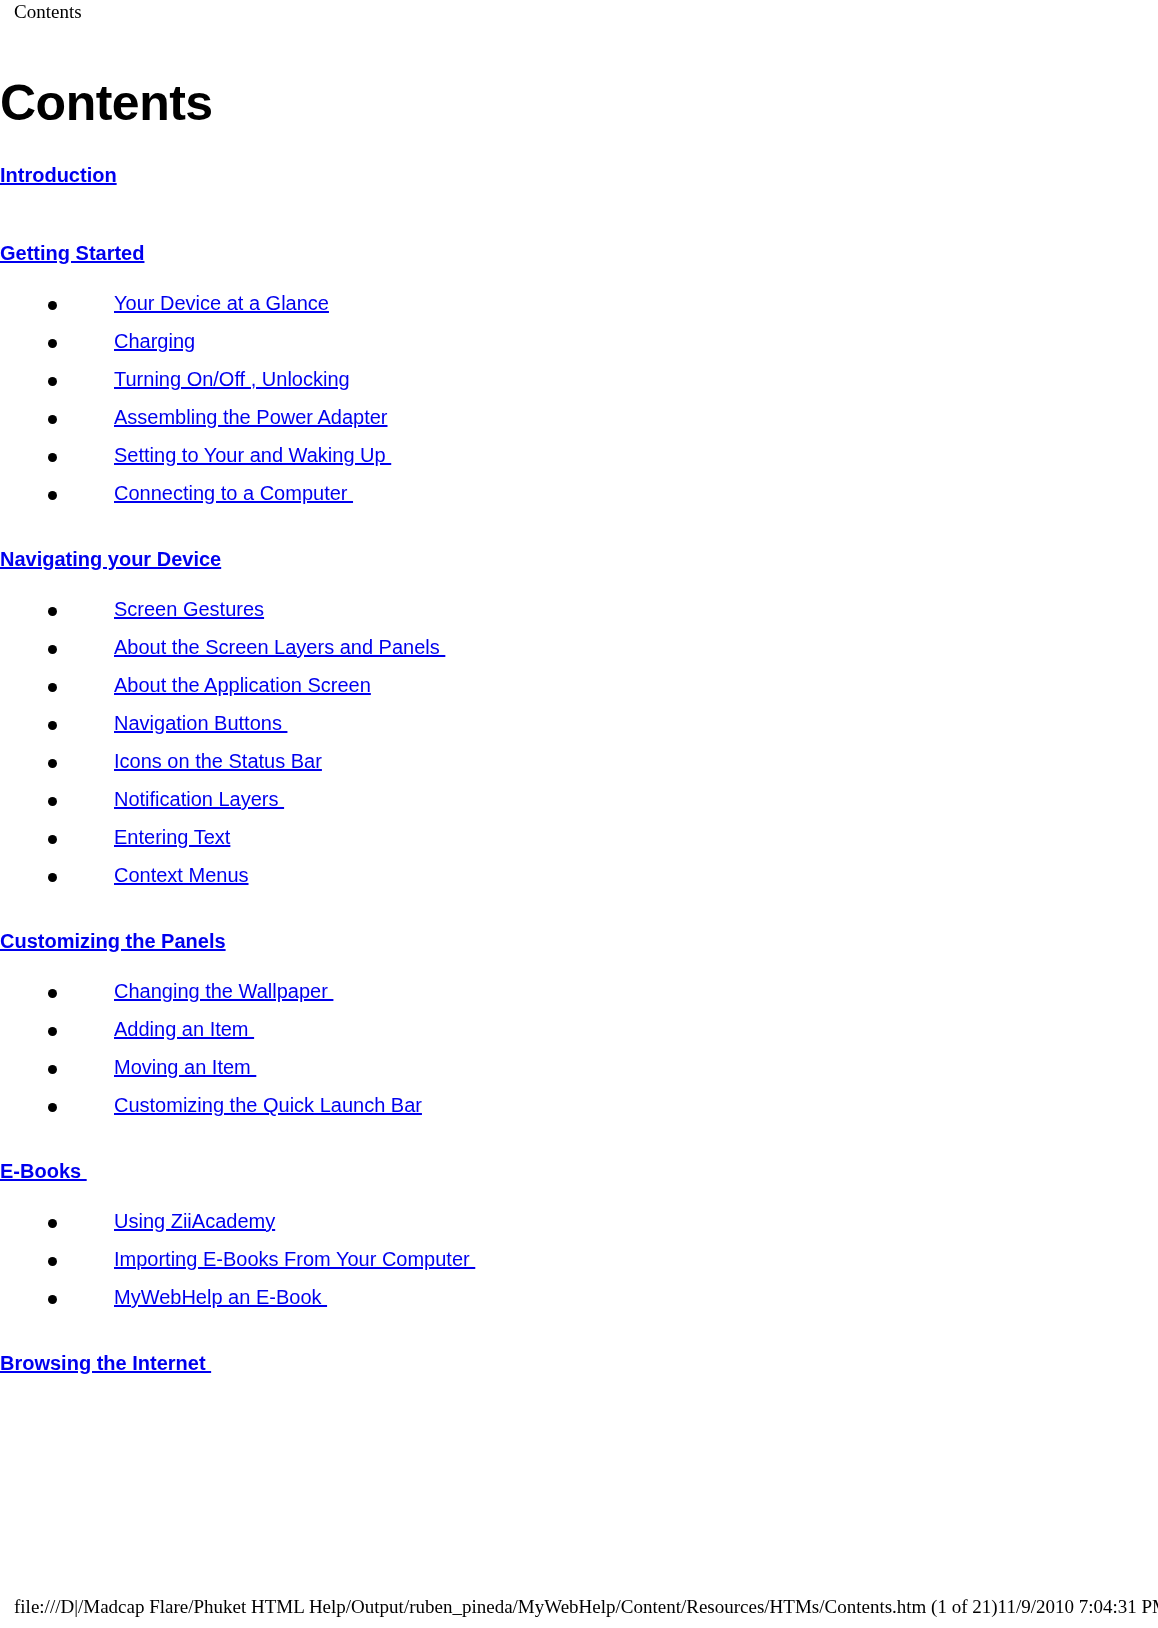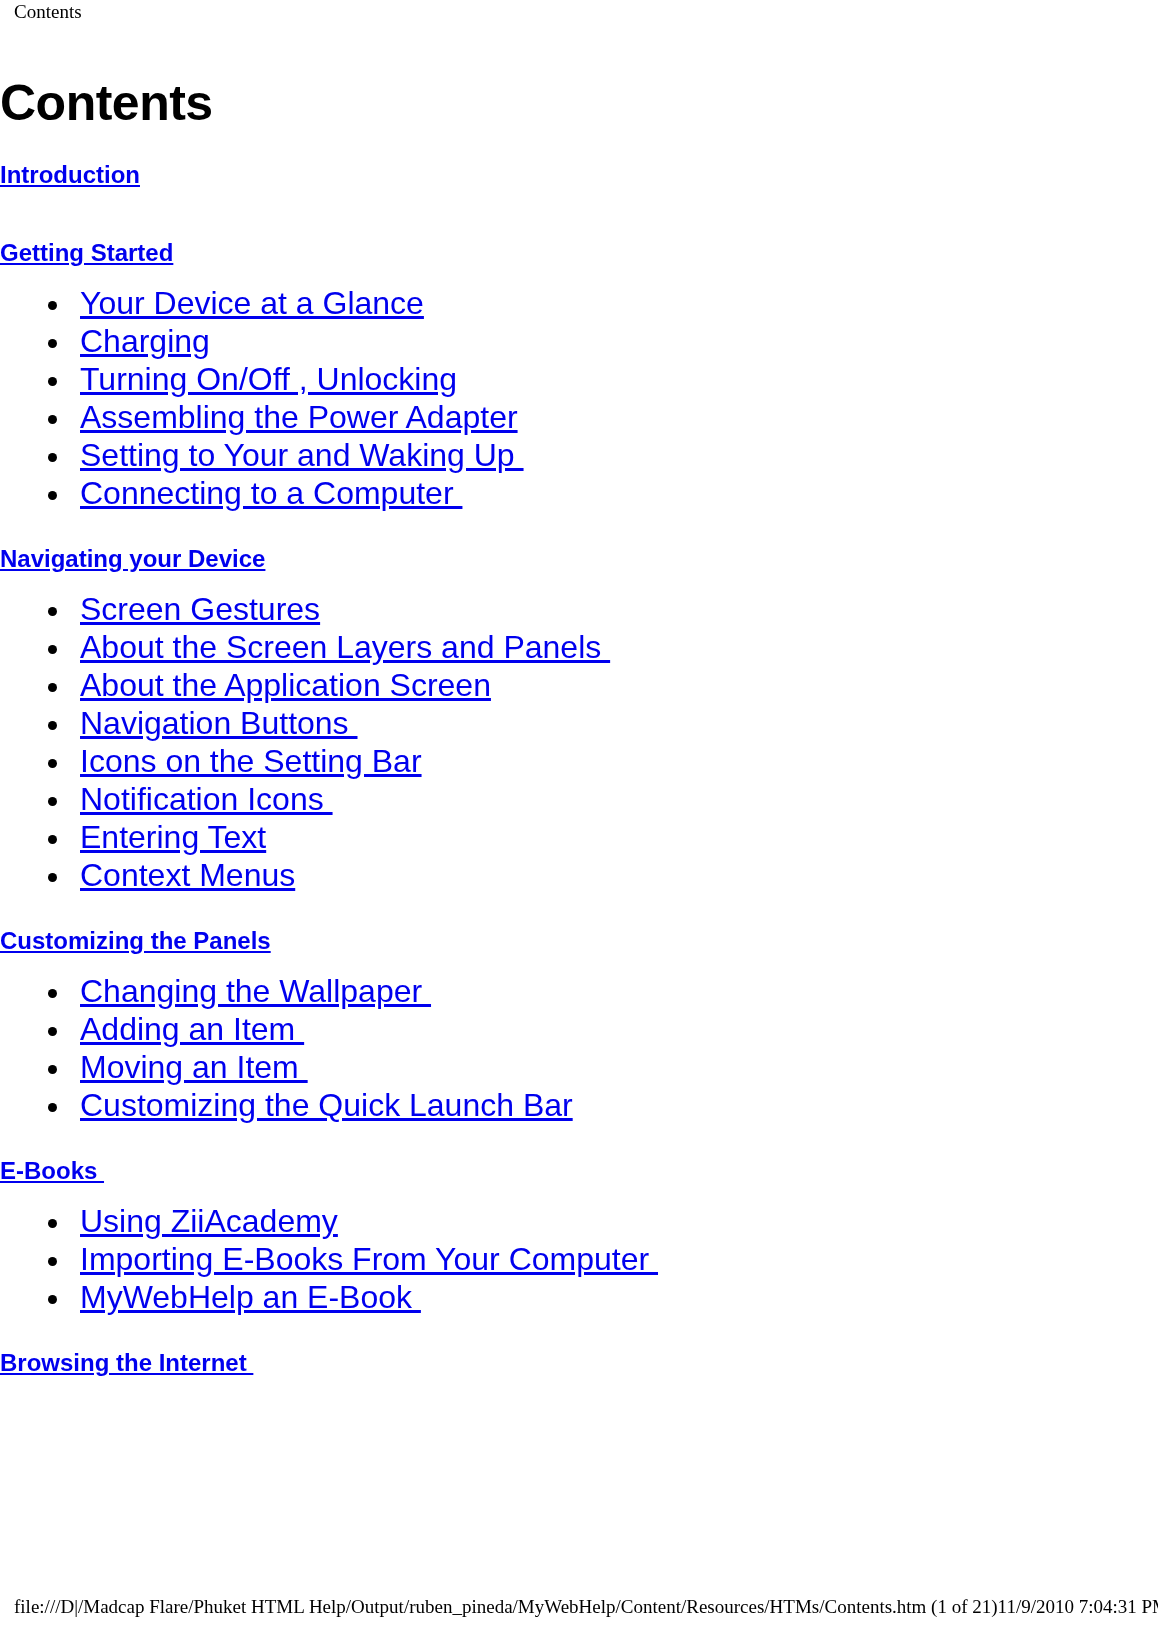--- a/index.html
+++ b/index.html
@@ -47,21 +47,21 @@
   }
 
   .section {
     margin: 0;
     padding: 0;
   }
 
   .section-heading {
     margin: 0;
     padding: 0;
-    font-size: 24px;
+    font-size: 20px;
     line-height: 26px;
     font-weight: bold;
     height: 48px;
   }
   .section-heading a {
     color: #0000ee;
     text-decoration: underline;
     white-space: pre;
   }
 
@@ -86,25 +86,26 @@
     position: absolute;
     left: 48px;
     top: 13px;
     width: 9px;
     height: 9px;
     border-radius: 50%;
     background: #000000;
     display: block;
   }
   ul.topic-list li a {
-    font-size: 32px;
+    font-size: 20px;
     line-height: 30px;
     color: #0000ee;
     text-decoration: underline;
     white-space: pre;
+    margin-left: 34px;
   }
 
   
   .page-footer {
     position: absolute;
     left: 14px;
     top: 1596px;
     font-family: "Liberation Serif", serif;
     font-size: 19px;
     line-height: 22px;
@@ -139,22 +140,22 @@
         </ul>
       </div>
       <div class="section">
         <div class="gap-before"></div>
         <div class="section-heading"><a href="#">Navigating your Device</a></div>
         <ul class="topic-list">
           <li><span class="bullet"></span><a href="#">Screen Gestures</a></li>
           <li><span class="bullet"></span><a href="#">About the Screen Layers and Panels </a></li>
           <li><span class="bullet"></span><a href="#">About the Application Screen</a></li>
           <li><span class="bullet"></span><a href="#">Navigation Buttons </a></li>
-          <li><span class="bullet"></span><a href="#">Icons on the Setting Bar</a></li>
-          <li><span class="bullet"></span><a href="#">Notification Icons </a></li>
+          <li><span class="bullet"></span><a href="#">Icons on the Status Bar</a></li>
+          <li><span class="bullet"></span><a href="#">Notification Layers </a></li>
           <li><span class="bullet"></span><a href="#">Entering Text</a></li>
           <li><span class="bullet"></span><a href="#">Context Menus</a></li>
         </ul>
       </div>
       <div class="section">
         <div class="gap-before"></div>
         <div class="section-heading"><a href="#">Customizing the Panels</a></div>
         <ul class="topic-list">
           <li><span class="bullet"></span><a href="#">Changing the Wallpaper </a></li>
           <li><span class="bullet"></span><a href="#">Adding an Item </a></li>

